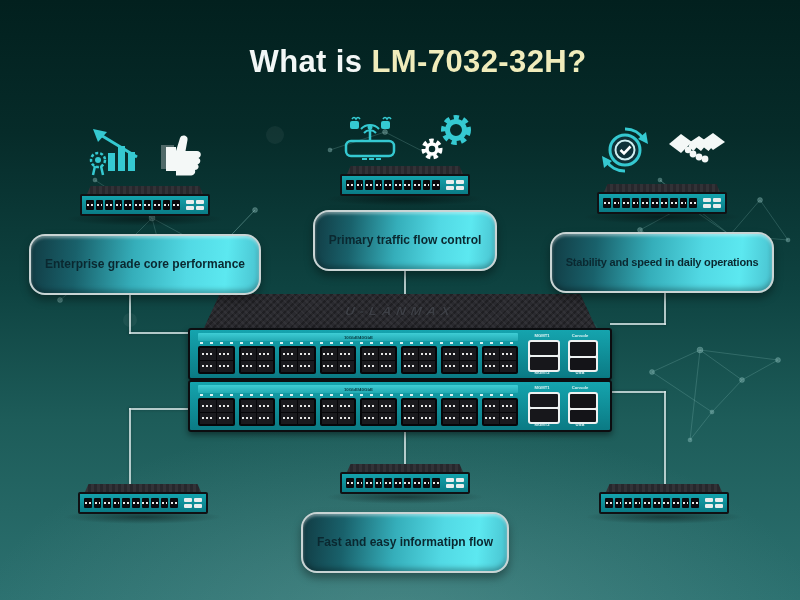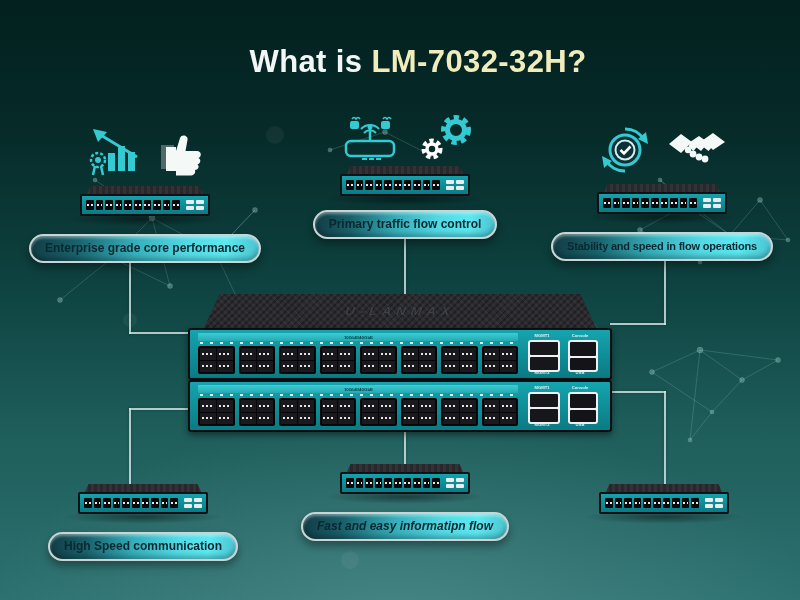--- a/index.html
+++ b/index.html
@@ -19,26 +19,26 @@
   }
   .title .model{color:#f0ecbb;margin-left:9px;}
   
   .cline{position:absolute;background:rgba(214,228,228,.82);z-index:1;box-shadow:0 0 3px rgba(0,0,0,.25);}
   
   .callout{position:absolute;display:flex;flex-direction:column;align-items:center;z-index:3;}
   .c-tl{left:45px;top:124px;width:200px;justify-content:center;}
   .c-tc{left:303px;top:112px;width:204px;}
   .c-tr{left:554px;top:122px;width:216px;}
   .c-bl{left:43px;top:484px;width:200px;}
-  .c-bc{left:303px;top:464px;width:204px;font-style:italic;}
+  .c-bc{left:303px;top:464px;width:204px;}
   .c-br{left:558px;top:484px;width:212px;}
   .icon-row{display:flex;align-items:center;gap:12px;height:56px;margin-bottom:6px;}
   .c-tc .icon-row{height:52px;margin-bottom:2px;}
   .pill{
-    margin-top:8px;height:25px;line-height:25px;padding:0 14px;white-space:nowrap;
+    margin-top:8px;height:25px;line-height:25px;padding:16px 14px;white-space:nowrap;
     border:2px solid #c9d4d4;border-radius:16px;
     font-size:12px;font-weight:700;color:#0a2830;
     background:linear-gradient(95deg,#113c44 0%,#19616b 20%,#35aeba 45%,#52d9e4 68%,#5ce8f0 85%,#49c2cf 100%);
     box-shadow:inset 0 2px 3px rgba(255,255,255,.4), inset 0 -3px 5px rgba(0,0,0,.28), 0 5px 9px rgba(0,0,0,.35);
   }
   .c-tc .pill{margin-top:4px;}
   .c-tr .pill{font-size:11px;letter-spacing:-.2px;}
   
   .mini-switch{position:relative;width:130px;height:30px;}
   .m-top{position:absolute;left:7px;right:7px;top:0;height:8px;background:#27272c;
@@ -429,21 +429,21 @@
           </div>
         <div class="m-uplink">
             <i></i>
             <i></i>
             <i></i>
             <i></i>
           </div>
       </div>
     </div>
     <div class="oval-shadow"></div>
-    <div class="pill">Stability and speed in flow operations</div>
+    <div class="pill">Stability and speed in daily operations</div>
   </div>
 
   <div class="callout c-bl">
     <div class="mini-switch">
       <div class="m-top"></div>
       <div class="m-body">
         <div class="m-ports">
             <div class="mcell"></div>
             <div class="mcell"></div>
             <div class="mcell"></div>
@@ -457,21 +457,20 @@
           </div>
         <div class="m-uplink">
             <i></i>
             <i></i>
             <i></i>
             <i></i>
           </div>
       </div>
     </div>
     <div class="oval-shadow"></div>
-    <div class="pill">High Speed communication</div>
   </div>
 
   <div class="callout c-bc">
     <div class="mini-switch">
       <div class="m-top"></div>
       <div class="m-body">
         <div class="m-ports">
             <div class="mcell"></div>
             <div class="mcell"></div>
             <div class="mcell"></div>

